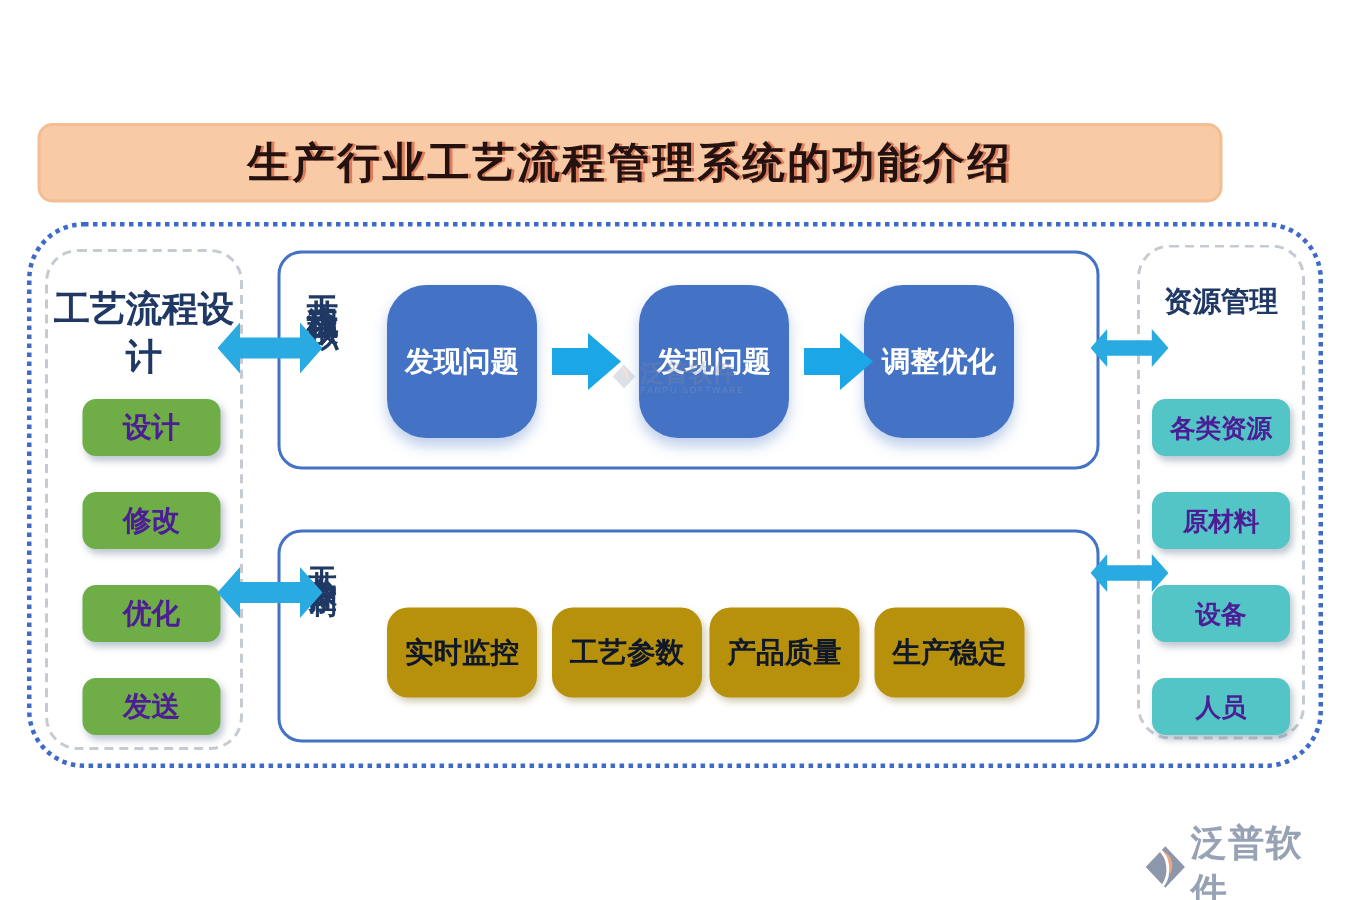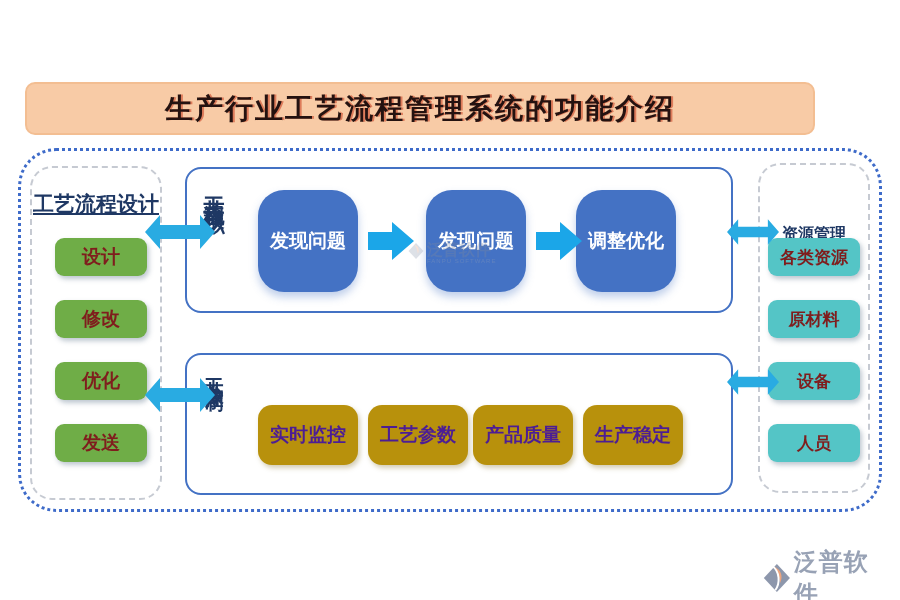--- a/index.html
+++ b/index.html
@@ -17,26 +17,26 @@
   .outer-frame{position:absolute;left:18px;top:148px;width:864px;height:364px;
     border:3px dotted #3E6BC9;border-radius:38px;box-sizing:border-box;}
 
   
   .side-panel{position:absolute;border:2px dashed #C6CAD2;border-radius:22px;
     box-sizing:border-box;background:#fff;}
   .left-panel{left:30px;top:166px;width:132px;height:334px;}
   .right-panel{left:758px;top:163px;width:112px;height:330px;}
   .panel-header{position:absolute;width:100%;text-align:center;font-weight:bold;
     color:#1F3864;}
-  .left-panel .panel-header{top:22px;font-size:21px;letter-spacing:0px;text-decoration:underline;}
-  .right-panel .panel-header{top:23px;font-size:16px;margin-top:36px;}
+  .left-panel .panel-header{top:22px;font-size:24px;letter-spacing:0px;}
+  .right-panel .panel-header{top:23px;font-size:19px;}
 
   .pill{position:absolute;display:flex;align-items:center;justify-content:center;
-    color:#7f1d1d;font-weight:bold;border-radius:9px;
-    box-shadow:2px 3px 5px rgba(110,130,150,.45);}
+    color:#4c1d95;font-weight:bold;border-radius:9px;
+    box-shadow:2px 3px 5px rgba(110,130,150,.45);margin-top:28px;}
   .green{background:#6FAD47;}
   .teal{background:#54C5C6;}
   .left-pill{left:55px;width:92px;height:38px;font-size:19px;}
   .right-pill{left:768px;width:92px;height:38px;font-size:17px;}
 
   
   .mid-box{position:absolute;left:185px;width:548px;background:#fff;
     border:2px solid #4472C4;border-radius:16px;box-sizing:border-box;}
   .sim-box{top:167px;height:146px;}
   .param-box{top:353px;height:142px;}
@@ -44,21 +44,21 @@
     font-weight:bold;color:#1F3864;letter-spacing:3px;}
   .sim-label{left:200px;top:180px;font-size:21px;height:132px;}
   .param-label{left:201px;top:362px;font-size:19px;height:126px;}
 
   .node{position:absolute;top:190px;width:100px;height:102px;background:#4472C4;
     border-radius:26px;display:flex;align-items:center;justify-content:center;
     color:#fff;font-weight:bold;font-size:19px;box-shadow:0 5px 9px rgba(68,114,196,.35);}
 
   .gold-btn{position:absolute;top:405px;width:100px;height:60px;background:#B8910C;
     border-radius:14px;display:flex;align-items:center;justify-content:center;
-    color:#4c1d95;font-weight:bold;font-size:19px;box-shadow:2px 3px 5px rgba(130,110,40,.35);}
+    color:#0f172a;font-weight:bold;font-size:19px;box-shadow:2px 3px 5px rgba(130,110,40,.35);}
 
   .chevron{position:absolute;top:222px;}
   .dbl-arrow{position:absolute;}
 
   
   .watermark{position:absolute;left:408px;top:242px;opacity:.32;display:flex;
     align-items:flex-start;gap:3px;pointer-events:none;}
   .wm-text{color:#7E889E;font-weight:bold;font-size:16px;line-height:16px;}
   .wm-sub{color:#9AA3B5;font-size:6px;letter-spacing:1px;}
 

